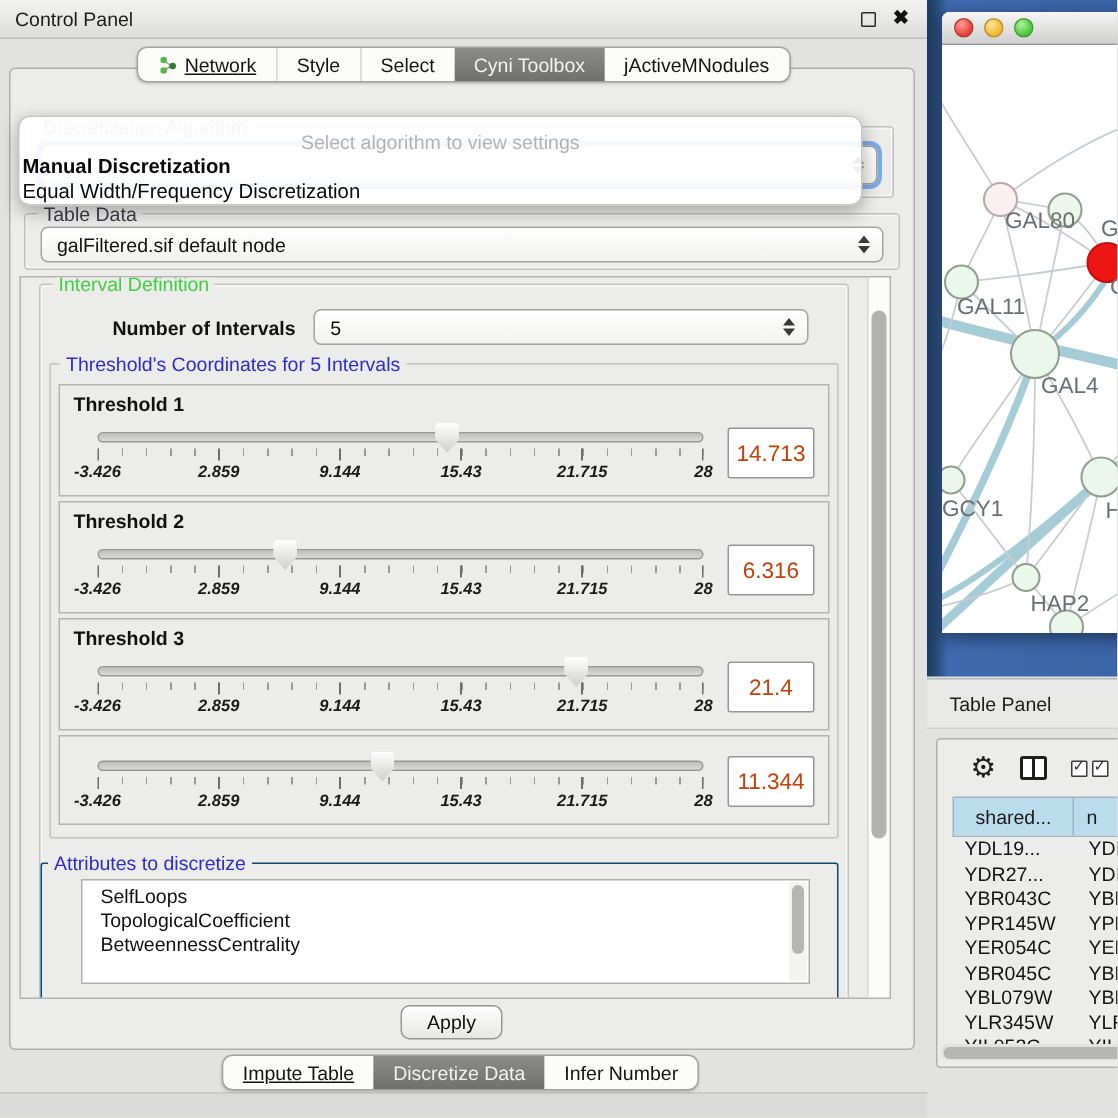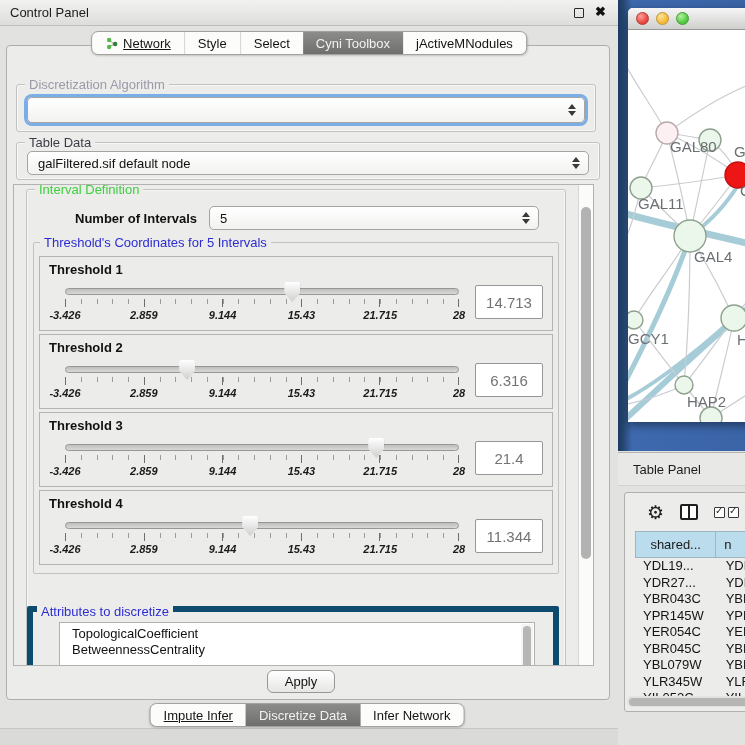--- a/index.html
+++ b/index.html
@@ -69,24 +69,24 @@
     background:linear-gradient(#bebebc,#d9d9d7); border:1px solid #97979a; }
   .handle { position:absolute; top:1px; width:16px; height:20px; transform:translateX(-50%);
     background:linear-gradient(#ffffff,#cfcfcd); clip-path:polygon(8% 0,92% 0,100% 12%,100% 55%,50% 100%,0 55%,0 12%);
     filter:drop-shadow(0 0 1px #8a8a88); }
   .ticks-minor { position:absolute; left:0; right:0; top:18px; height:5px;
     background-image:repeating-linear-gradient(to right,#9a9a98 0,#9a9a98 1px,transparent 1px,transparent 4%); }
   .ticks-major { position:absolute; left:0; right:0; top:18px; height:8px; border-right:1px solid #6e6e6c;
     background-image:repeating-linear-gradient(to right,#6e6e6c 0,#6e6e6c 1px,transparent 1px,transparent 20%); }
   .tick-labels { position:absolute; left:0; right:0; top:28px; height:14px; }
   .tick-labels span { position:absolute; transform:translateX(-50%); font-size:11px; font-weight:bold; color:#1a1a1a; white-space:nowrap;font-style:italic; }
-  .vbox { width:68px; height:34px; margin-top:4px; background:#fff; border:1px solid #97979a; border-radius:2px;
-    display:flex; align-items:center; justify-content:center; font-size:15px; color:#737373; }
-
-  .agroup { position:relative; border:6px solid #0c4a6e; border-radius:2px; margin:32px 6px 0 0; padding:10px 8px 8px 8px; height:120px; }
+  .vbox { width:58px; height:34px; margin-top:4px; background:#fff; border:1px solid #97979a; border-radius:2px;
+    display:flex; align-items:center; justify-content:center; font-size:15px; color:#c2410c; }
+
+  .agroup { position:relative; border:1px solid #0c4a6e; border-radius:2px; margin:16px 6px 0 0; padding:10px 8px 8px 8px; height:120px; }
   .agroup .subtitle { font-size:13px; font-weight:bold; color:#111; margin:2px 0 6px 2px; }
   .listbox { position:relative; margin-left:18px; margin-right:10px; background:#fff; border:1px solid #b0b0ae; height:70px; padding:3px 14px 0 12px; overflow:hidden; }
   .listbox .item { font-size:13px; color:#111; line-height:16px; }
   .list-vscroll { position:absolute; right:1px; top:1px; bottom:1px; width:12px; background:#f4f4f2; }
   .list-vscroll .thumb { position:absolute; left:2px; top:2px; width:8px; height:46px; border-radius:4px; background:#b6b6b4; }
 
   .apply-btn { position:absolute; left:267px; top:670px; width:68px; height:23px; z-index:20;
     background:linear-gradient(#ffffff,#e6e6e4); border:1px solid #97979a; border-radius:6px;
     font-size:13px; color:#111; display:flex; align-items:center; justify-content:center; }
 
@@ -170,20 +170,25 @@
   <div class="group" style="left:16px; top:84px; width:580px; height:48px;">
     <span class="group-label lab-ghost">Discretization Algorithm</span>
     <div class="combo focused" style="position:absolute; left:10px; top:12px; right:10px; height:26px;">
       <div class="spinners">
           <i class="spin-up"></i>
           <i class="spin-down"></i>
         </div>
     </div>
   </div>
 
+  <div class="popup">
+    <div class="hint">Select algorithm to view settings</div>
+    <div class="opt1">Manual Discretization</div>
+    <div class="opt2">Equal Width/Frequency Discretization</div>
+  </div>
 
   <div class="group" style="left:16px; top:142px; width:584px; height:38px;">
     <span class="group-label lab-dark">Table Data</span>
     <div class="combo" style="position:absolute; left:10px; top:8px; right:10px; height:24px;">
       <span>galFiltered.sif default node</span>
       <div class="spinners">
           <i class="spin-up"></i>
           <i class="spin-down"></i>
         </div>
     </div>
@@ -266,21 +271,20 @@
                   <span style="left:60%">15.43</span>
                   <span style="left:80%">21.715</span>
                   <span style="left:100%">28</span>
                 </div>
               </div>
               <div class="vbox">21.4</div>
             </div>
           </div>
 
           <div class="tpanel">
-            <div class="ttitle">Threshold 4</div>
             <div class="trow">
               <div class="slider-wrap">
                 <div class="track"></div>
                 <div class="ticks-minor"></div>
                 <div class="ticks-major"></div>
                 <div class="handle" style="left: 47%;"></div>
                 <div class="tick-labels">
                   <span style="left:0%">-3.426</span>
                   <span style="left:20%">2.859</span>
                   <span style="left:40%">9.144</span>
@@ -290,46 +294,47 @@
                 </div>
               </div>
               <div class="vbox">11.344</div>
             </div>
           </div>
         </div>
 
         <div class="agroup">
           <span class="group-label lab-blue" style="left:4px;">Attributes to discretize</span>
           <div class="listbox">
+            <div class="item">SelfLoops</div>
             <div class="item">TopologicalCoefficient</div>
             <div class="item">BetweennessCentrality</div>
             <div class="list-vscroll">
                 <div class="thumb"></div>
               </div>
           </div>
         </div>
 
       </div>
     </div>
     <div class="vscroll">
       <div class="thumb" style="top:22px; height:352px;"></div>
     </div>
   </div>
 
   <div class="apply-btn">Apply</div>
 
   <div class="seg tabbar-bottom">
     <div class="tab">
-        <span>Impute Infer</span>
+        <span>Impute Table</span>
       </div>
     <div class="tab active">
         <span>Discretize Data</span>
       </div>
     <div class="tab after-active">
-        <span>Infer Network</span>
+        <span>Infer Number</span>
       </div>
   </div>
 
   <div class="bottom-strip"></div>
 
   <div class="right-pane">
     <div class="blue-bg"></div>
 
     <div class="mac-window">
       <div class="mac-titlebar">

